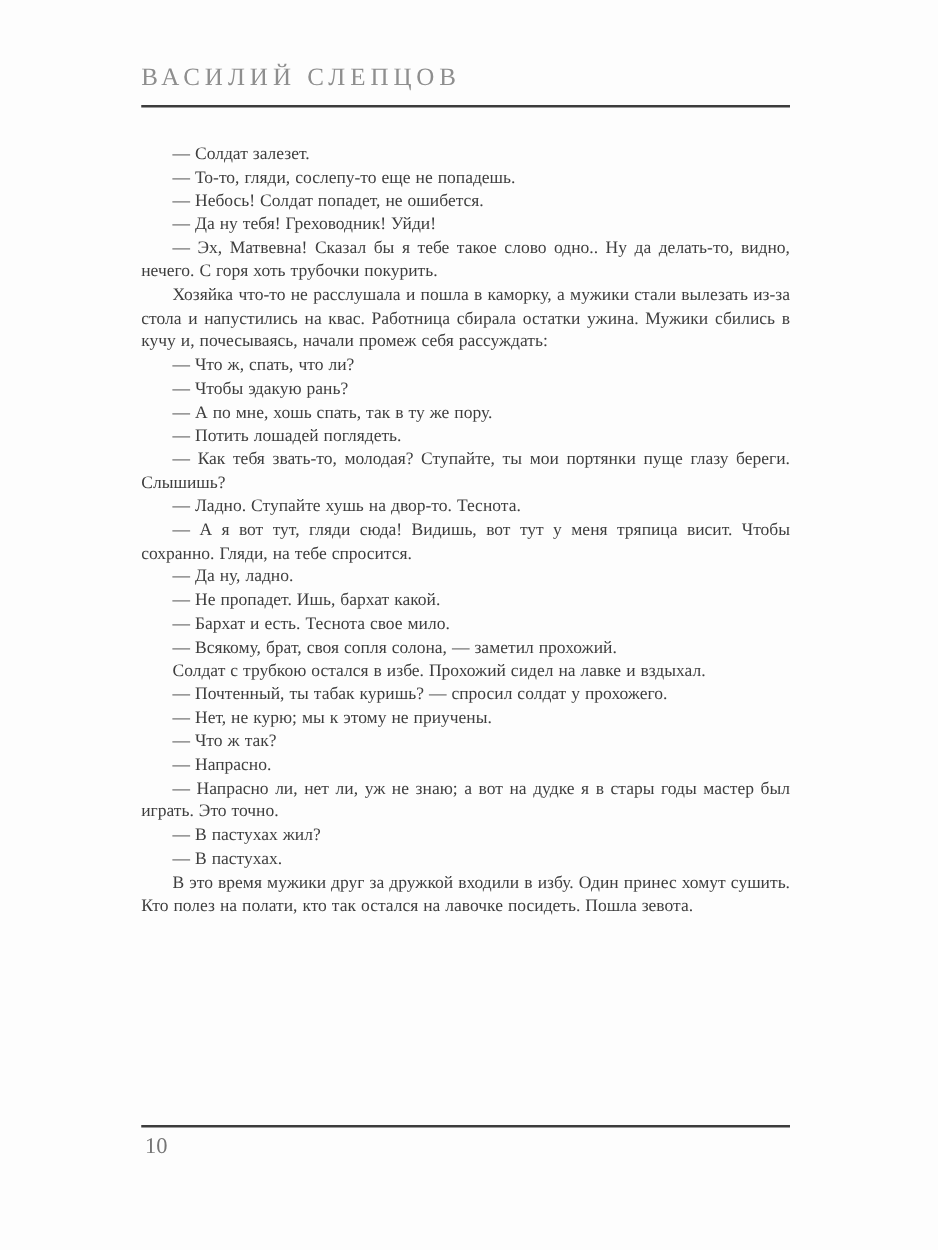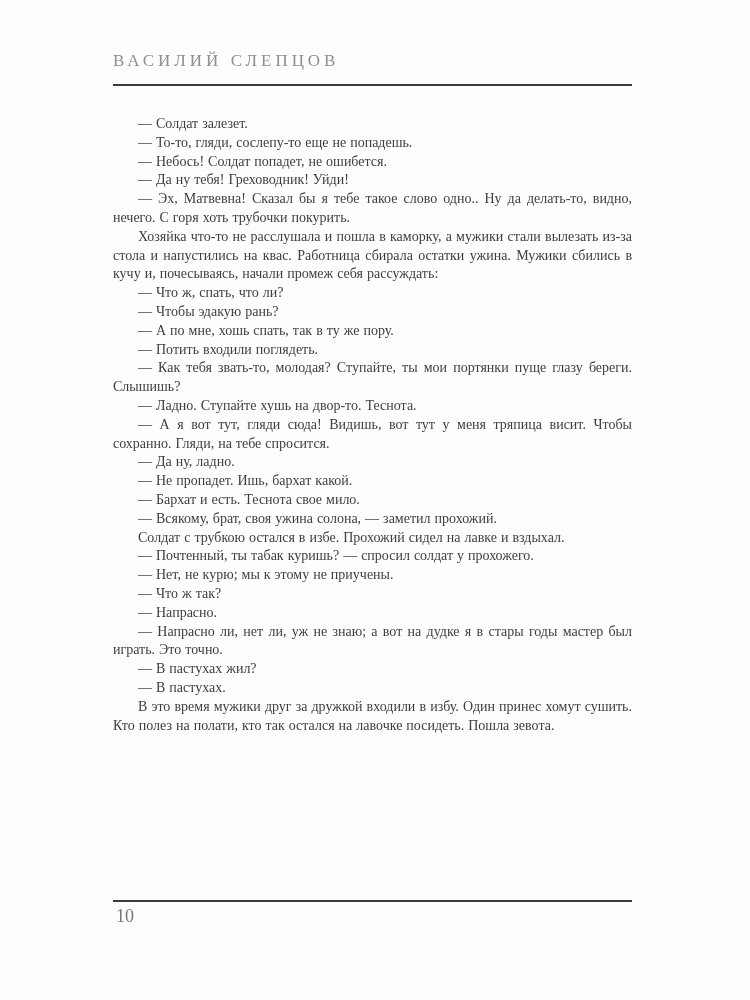--- a/index.html
+++ b/index.html
@@ -21,21 +21,21 @@
     width: 750px;
     height: 1000px;
     background: var(--bg);
   }
   .author-title {
     position: absolute;
     left: 113px;
     top: 51px;
     width: 519px;
     font-family: "Liberation Serif", serif;
-    font-size: 17px;
+    font-size: 20px;
     font-weight: 400;
     letter-spacing: 4px;
     color: var(--title);
     white-space: nowrap;
   }
   .header-rule {
     position: absolute;
     left: 113px;
     top: 84px;
     width: 519px;
@@ -85,28 +85,28 @@
   <div class="body-text">
       <p>— Солдат залезет.</p>
       <p>— То-то, гляди, сослепу-то еще не попадешь.</p>
       <p>— Небось! Солдат попадет, не ошибется.</p>
       <p>— Да ну тебя! Греховодник! Уйди!</p>
       <p>— Эх, Матвевна! Сказал бы я тебе такое слово одно.. Ну да делать-то, видно, нечего. С горя хоть трубочки покурить.</p>
       <p>Хозяйка что-то не расслушала и пошла в каморку, а мужики стали вылезать из-за стола и напустились на квас. Работница сбирала остатки ужина. Мужики сбились в кучу и, почесываясь, начали промеж себя рассуждать:</p>
       <p>— Что ж, спать, что ли?</p>
       <p>— Чтобы эдакую рань?</p>
       <p>— А по мне, хошь спать, так в ту же пору.</p>
-      <p>— Потить входили поглядеть.</p>
+      <p>— Потить лошадей поглядеть.</p>
       <p>— Как тебя звать-то, молодая? Ступайте, ты мои портянки пуще глазу береги. Слышишь?</p>
       <p>— Ладно. Ступайте хушь на двор-то. Теснота.</p>
       <p>— А я вот тут, гляди сюда! Видишь, вот тут у меня тряпица висит. Чтобы сохранно. Гляди, на тебе спросится.</p>
       <p>— Да ну, ладно.</p>
       <p>— Не пропадет. Ишь, бархат какой.</p>
       <p>— Бархат и есть. Теснота свое мило.</p>
-      <p>— Всякому, брат, своя ужина солона, — заметил прохожий.</p>
+      <p>— Всякому, брат, своя сопля солона, — заметил прохожий.</p>
       <p>Солдат с трубкою остался в избе. Прохожий сидел на лавке и вздыхал.</p>
       <p>— Почтенный, ты табак куришь? — спросил солдат у прохожего.</p>
       <p>— Нет, не курю; мы к этому не приучены.</p>
       <p>— Что ж так?</p>
       <p>— Напрасно.</p>
       <p>— Напрасно ли, нет ли, уж не знаю; а вот на дудке я в стары годы мастер был играть. Это точно.</p>
       <p>— В пастухах жил?</p>
       <p>— В пастухах.</p>
       <p>В это время мужики друг за дружкой входили в избу. Один принес хомут сушить. Кто полез на полати, кто так остался на лавочке посидеть. Пошла зевота.</p>
     </div>

